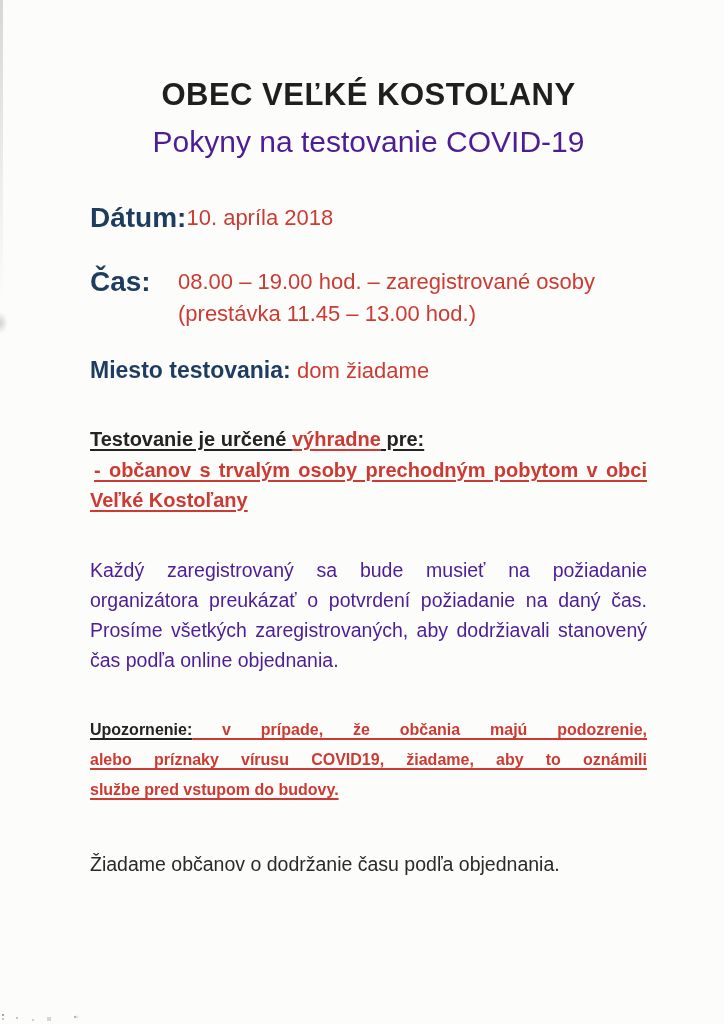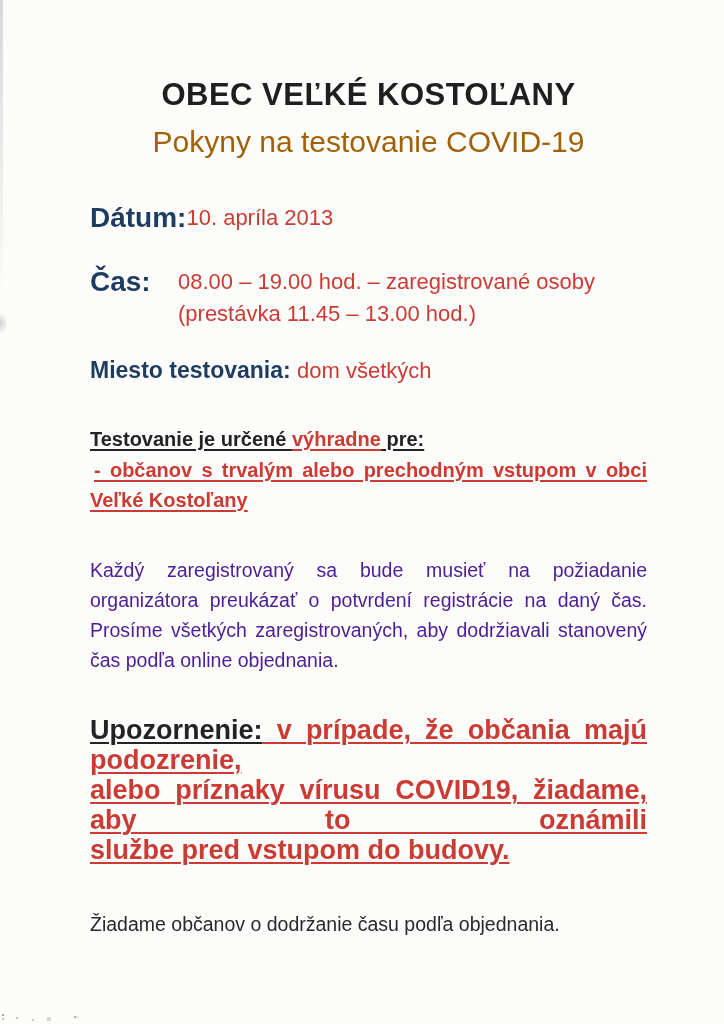--- a/index.html
+++ b/index.html
@@ -54,21 +54,21 @@
     font-size: 31px;
     font-weight: bold;
     letter-spacing: .5px;
     color: #1f1f1f;
     margin: 0 0 8px 0;
     line-height: 38px;
   }
   .subtitle {
     text-align: center;
     font-size: 30px;
-    color: #a16207;
+    color: #4c1d95;
     margin: 0 0 40px 0;
     line-height: 40px;
   }
 
   .kv-row {
     display: flex;
     align-items: flex-start;
     margin-bottom: 32px;
   }
   .kv-label {
@@ -126,21 +126,21 @@
     text-underline-offset: 3px;
   }
   .elig-body .line { font-size: 20px; }
   .elig-body .first { text-indent: 4px; }
   .elig-body { margin-bottom: 40px; }
 
   .reg-para { margin-bottom: 40px; }
   .reg-para .line { color: #4c1d95; }
 
   .warning { margin-bottom: 45px; }
-  .warning .line { font-size: 27px; font-weight: bold; }
+  .warning .line { font-size: 16px; font-weight: bold; }
 
   .footer-line {
     font-size: 19.5px;
     color: #2a2a2a;
     line-height: 28px;
     margin-bottom: 27px;
   }
 </style>
 </head>
 <body>
@@ -150,48 +150,48 @@
   <div class="smudge-mid-left"></div>
   <div class="specks-bottom-left"></div>
 
   <div class="content">
 
     <div class="title">OBEC VEĽKÉ KOSTOĽANY</div>
     <div class="subtitle">Pokyny na testovanie COVID-19</div>
 
     <div class="kv-row">
       <span class="kv-label">Dátum:</span>
-      <span class="kv-value">10. apríla 2013</span>
+      <span class="kv-value">10. apríla 2018</span>
     </div>
 
     <div class="kv-row row-time">
       <span class="kv-label">Čas:</span>
       <span class="time-col">
         <span class="time-line">08.00 – 19.00 hod. – zaregistrované osoby</span>
         <span class="time-line">(prestávka 11.45 – 13.00 hod.)</span>
       </span>
     </div>
 
     <div class="place-row">
       <span class="kv-label-inline">Miesto testovania:</span>
-      <span class="kv-value">dom všetkých</span>
+      <span class="kv-value">dom žiadame</span>
     </div>
 
     <div class="elig-heading">
       <span class="u-black">Testovanie je určené </span><span class="u-red">výhradne</span><span class="u-black"> pre:</span>
     </div>
 
     <div class="elig-body">
-      <div class="line jfull bold-red first">- občanov s trvalým alebo prechodným vstupom v obci</div>
+      <div class="line jfull bold-red first">- občanov s trvalým osoby prechodným pobytom v obci</div>
       <div class="line bold-red">Veľké Kostoľany</div>
     </div>
 
     <div class="reg-para">
       <div class="line jfull">Každý zaregistrovaný sa bude musieť na požiadanie</div>
-      <div class="line jfull">organizátora preukázať o potvrdení registrácie na daný čas.</div>
+      <div class="line jfull">organizátora preukázať o potvrdení požiadanie na daný čas.</div>
       <div class="line jfull">Prosíme všetkých zaregistrovaných, aby dodržiavali stanovený</div>
       <div class="line">čas podľa online objednania.</div>
     </div>
 
     <div class="warning">
       <div class="line jfull">
         <span class="u-black">Upozornenie:</span><span class="u-red" style="font-weight:bold"> v prípade, že občania majú podozrenie,</span>
       </div>
       <div class="line jfull bold-red">alebo príznaky vírusu COVID19, žiadame, aby to oznámili</div>
       <div class="line bold-red">službe pred vstupom do budovy.</div>

